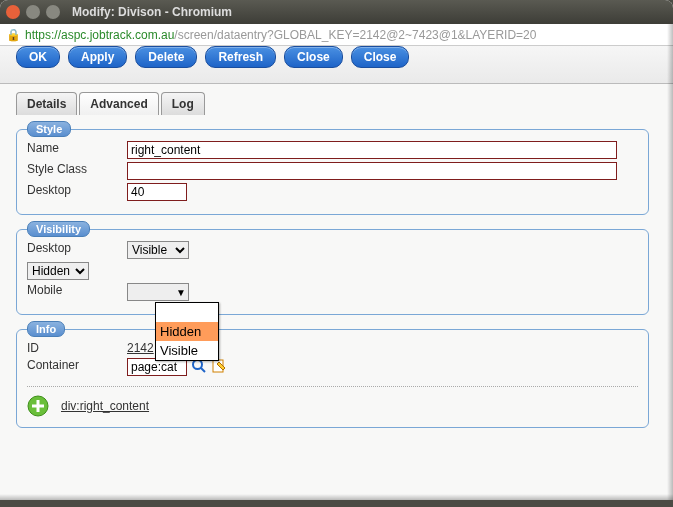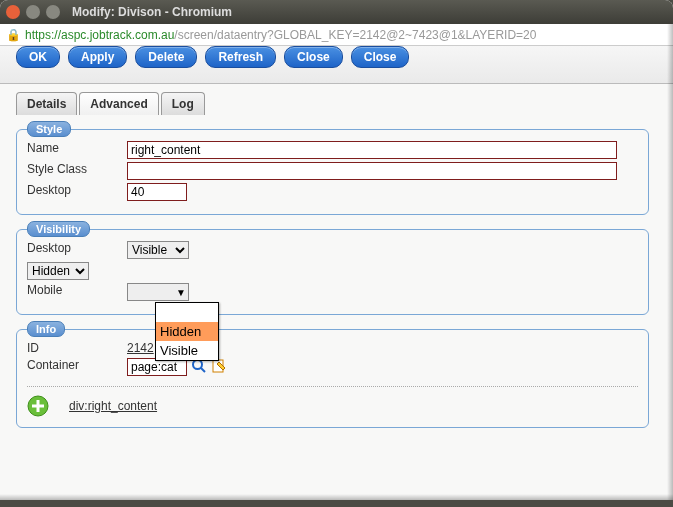--- a/index.html
+++ b/index.html
@@ -31,21 +31,21 @@
   .sel { width:62px; }
   .dropdown-open { position:absolute; left:128px; top:19px; width:64px; background:#fff; border:1px solid #000; box-shadow:1px 1px 2px rgba(0,0,0,0.3); z-index:10; }
   .dd-box { width:62px; height:18px; border:1px solid #888; background:#eee; display:flex; align-items:center; justify-content:flex-end; padding-right:2px; }
   .dd-arrow { font-size:10px; }
   .dd-item { padding:2px 4px; font-size:13px; cursor:pointer; }
   .dd-item.hl { background:#ff9c5a; color:#000; }
   .info-val { font-size:12px; color:#333;text-decoration:underline; }
   .icon { width:16px; height:16px; display:inline-block; margin-left:4px; vertical-align:middle; }
   .icon-search svg, .icon-edit svg { width:16px; height:16px; }
   .hr { border-top:1px dotted #aaa; margin:10px 0 8px 0; }
-  .plus-row { display:flex; align-items:center; gap:20px; }
+  .plus-row { display:flex; align-items:center; gap:12px; }
   .plus-icon { width:22px; height:22px; }
   .shadow-r { position:absolute; right:0; top:24px; bottom:0; width:6px; background:linear-gradient(to left,rgba(0,0,0,0.25),transparent); pointer-events:none; }
   .shadow-b { position:absolute; left:0; right:0; bottom:0; height:6px; background:linear-gradient(to top,rgba(0,0,0,0.25),transparent); pointer-events:none; }
   .rel { position:relative; }
 </style>
 </head>
 <body>
 
 <div class="window">
   <div class="titlebar">

